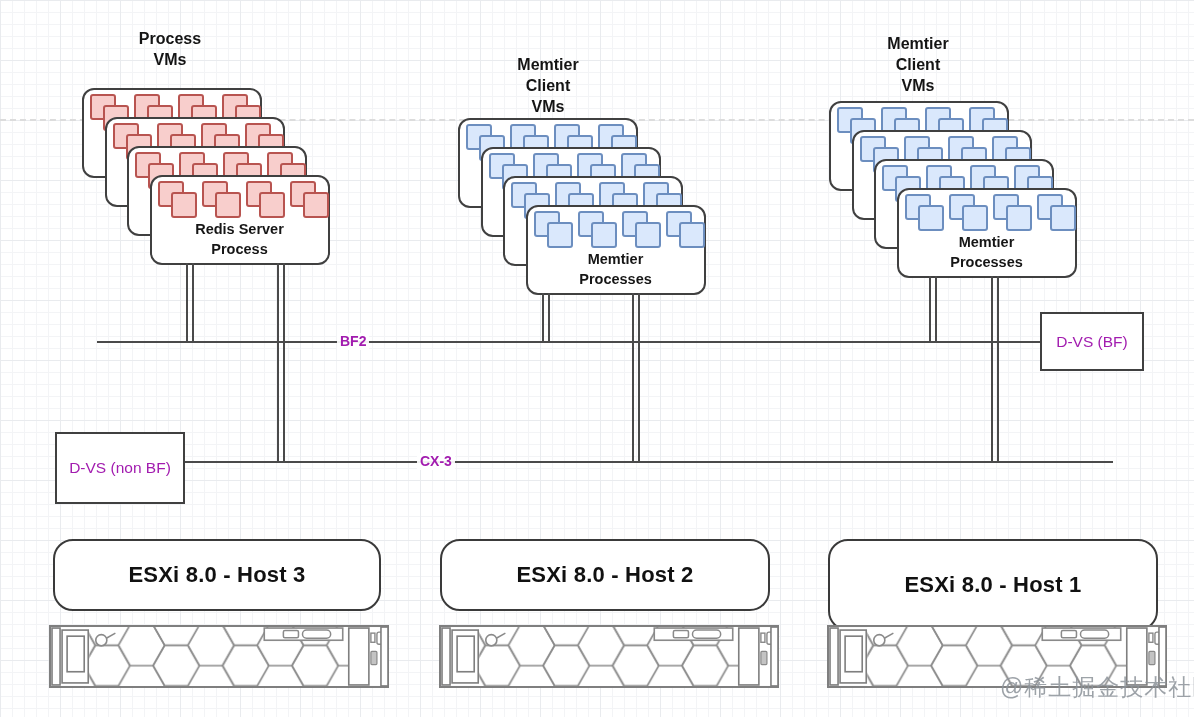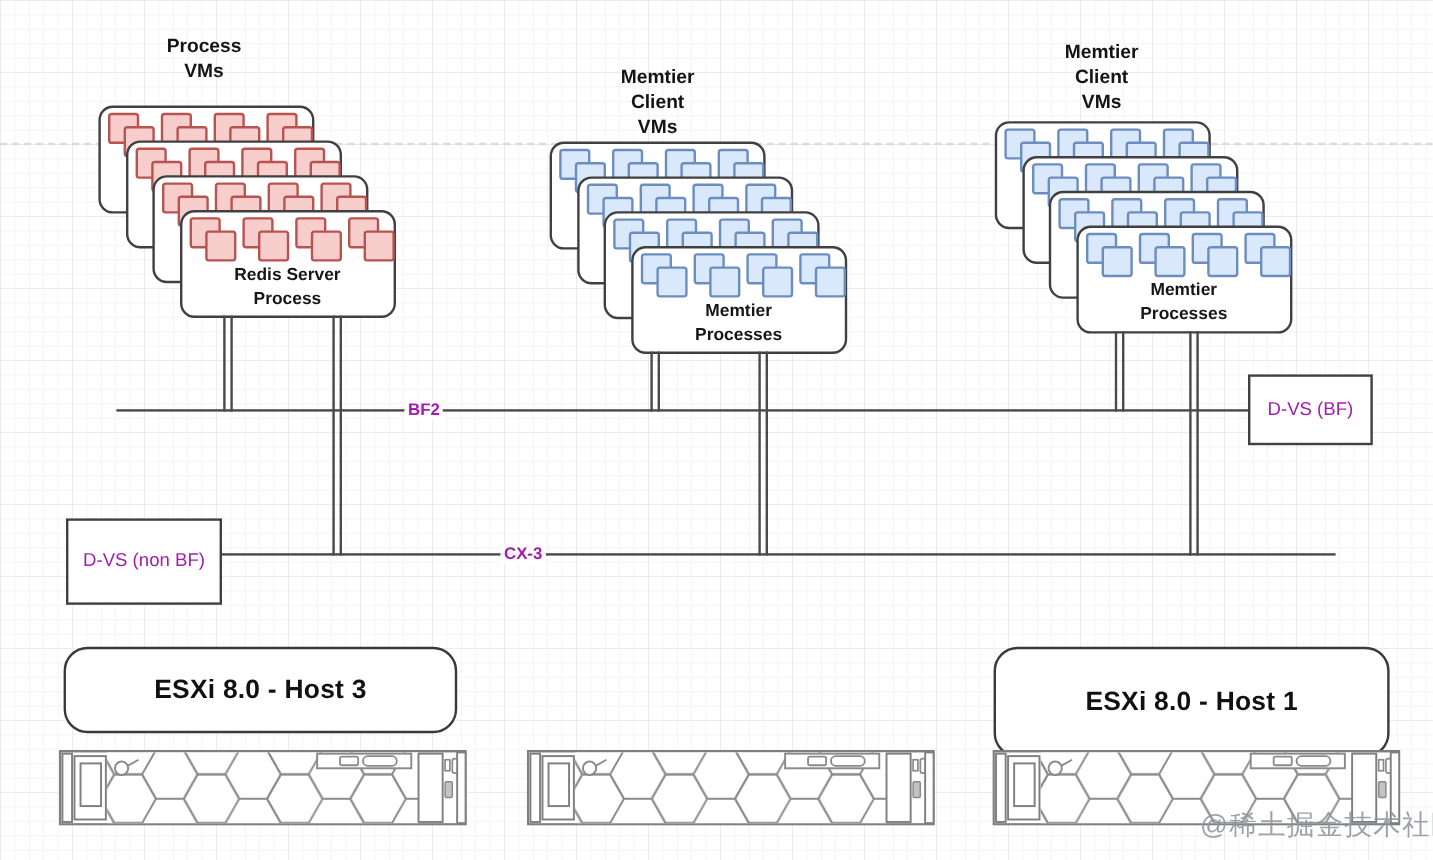--- a/index.html
+++ b/index.html
@@ -298,20 +298,23 @@
 
   <div class="switch-box" style="left:1040px;top:312px;width:104px;height:59px;">
     <span>D-VS (BF)</span>
   </div>
   <div class="switch-box" style="left:55px;top:432px;width:130px;height:72px;">
     <span>D-VS (non BF)</span>
   </div>
 
   <div class="host-box" style="left:53px;top:539px;width:328px;height:72px;">
     <span>ESXi 8.0 - Host 3</span>
+  </div>
+  <div class="host-box" style="left:440px;top:539px;width:330px;height:72px;">
+    <span>ESXi 8.0 - Host 2</span>
   </div>
   <div class="host-box" style="left:828px;top:539px;width:330px;height:92px;justify-content:center;">
     <span>ESXi 8.0 - Host 1</span>
   </div>
 
   <div class="server-slot" style="left:49px;top:625px;">
   <svg viewBox="0 0 338 62" preserveAspectRatio="none">
     <rect x="1" y="1" width="336" height="60" fill="#ffffff" stroke="#7f7f7f" stroke-width="2"></rect>
     <rect x="40" y="2" width="258" height="58" fill="#ffffff"></rect>
     <rect x="40" y="2" width="258" height="58" fill="url(#hexpat)"></rect>

